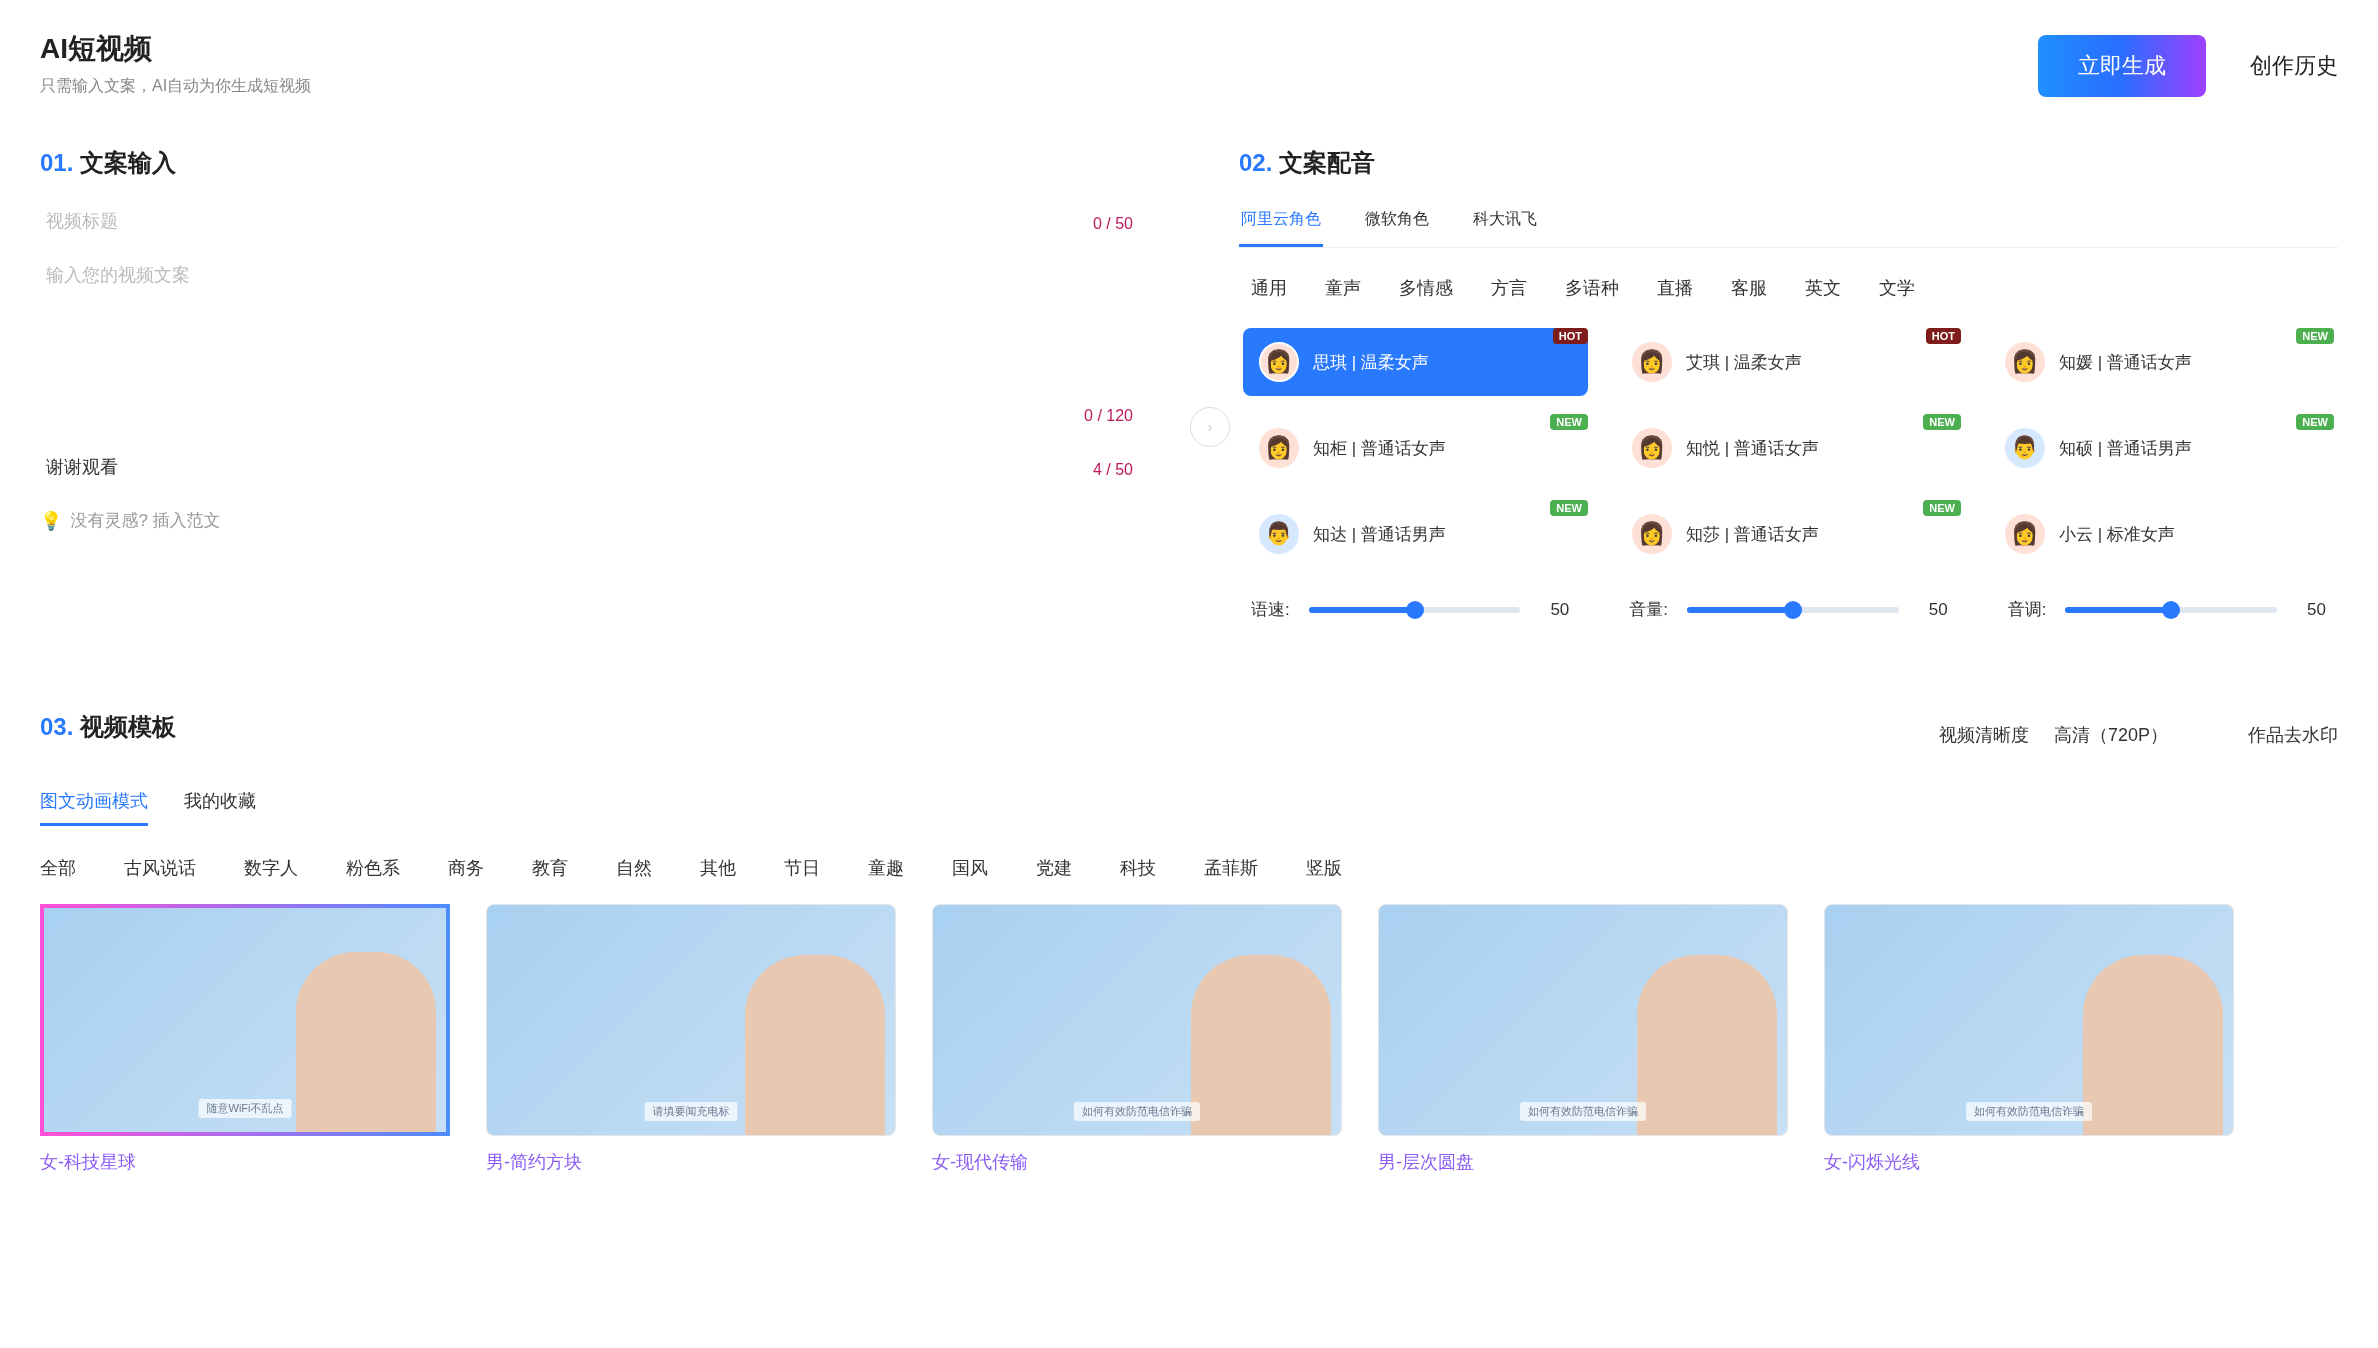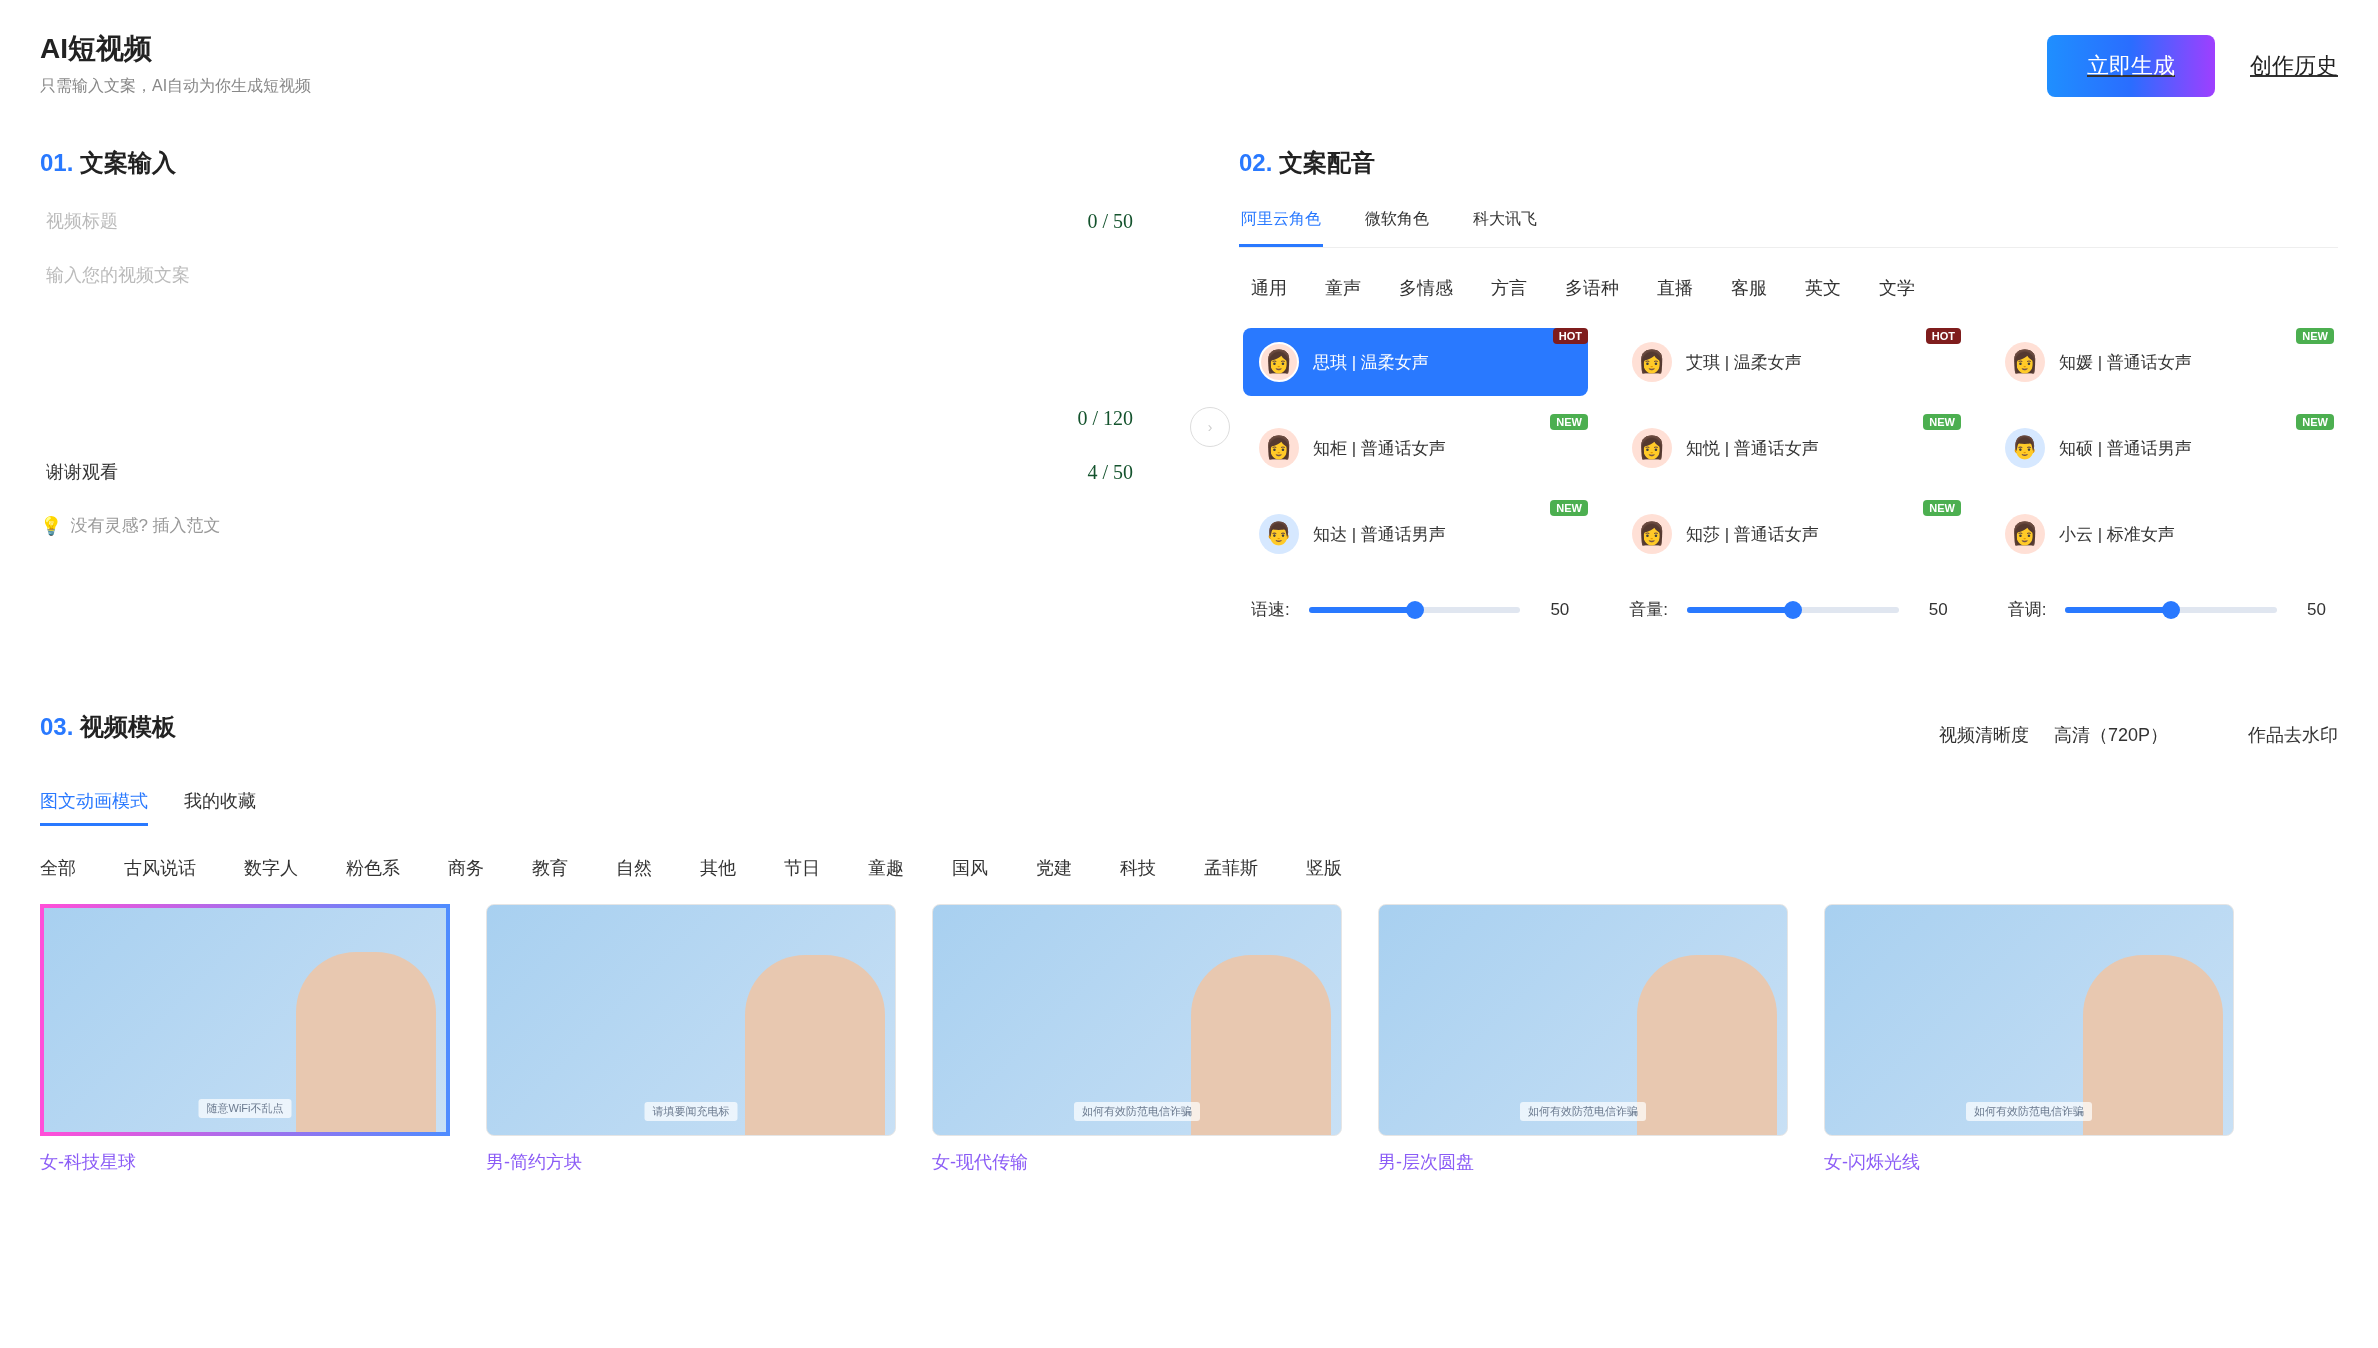--- a/index.html
+++ b/index.html
@@ -2,35 +2,35 @@
 <html><head>
 <meta charset="utf-8">
 <style>
 * { margin: 0; padding: 0; box-sizing: border-box; }
 body { font-family: -apple-system, "PingFang SC", "Microsoft YaHei", sans-serif; background: #fff; color: #333; font-size: 14px; }
 .page { width: 2378px; padding: 30px 40px; }
 
 .header { display: flex; justify-content: space-between; align-items: center; margin-bottom: 50px; }
 .header-left .title { font-size: 28px; font-weight: 600; color: #222; margin-bottom: 8px; }
 .header-left .subtitle { font-size: 16px; color: #888; }
-.header-right { display: flex; gap: 35px; align-items: center; margin-top: 4px; text-decoration: underline; }
+.header-right { display: flex; gap: 44px; align-items: center; margin-top: 4px; }
 .btn-generate { background: linear-gradient(90deg, #1f8fff 0%, #2a6dff 50%, #9f3fff 100%); color: #fff; border: none; border-radius: 8px; padding: 16px 40px; font-size: 22px; cursor: pointer; }
 .link-history { font-size: 22px; color: #222; cursor: pointer; }
 
 .cols { display: flex; gap: 100px; }
 .col { flex: 1; }
 
 .sec-title { font-size: 24px; margin-bottom: 30px; }
 .sec-num { color: #2979ff; font-weight: 700; }
 .sec-txt { font-weight: 600; color: #222; }
 
 .input-row { display: flex; justify-content: space-between; align-items: flex-end; margin-bottom: 30px; padding: 0 6px; }
 .placeholder-txt { color: #bbb; font-size: 18px; }
 .value-txt { color: #333; font-size: 18px; }
-.counter { color: #14532d; font-size: 20px; font-family: Liberation Serif, serif; }
+.counter { color: #be185d; font-size: 16px; }
 .hint-row { display: flex; align-items: center; gap: 8px; color: #999; font-size: 17px; }
 .bulb-icon { color: #ffa726; font-size: 18px; }
 
 .provider-tabs { display: flex; gap: 40px; border-bottom: 1px solid #eee; margin-bottom: 24px; }
 .provider-tab { padding: 0 2px 14px 2px; font-size: 16px; color: #333; cursor: pointer; }
 .provider-tab.active { color: #2979ff; border-bottom: 3px solid #2979ff; font-weight: 500; }
 
 .cat-tabs { display: flex; gap: 38px; margin-bottom: 24px; padding: 4px 12px; }
 .cat-tab { font-size: 18px; color: #333; cursor: pointer; }
 

